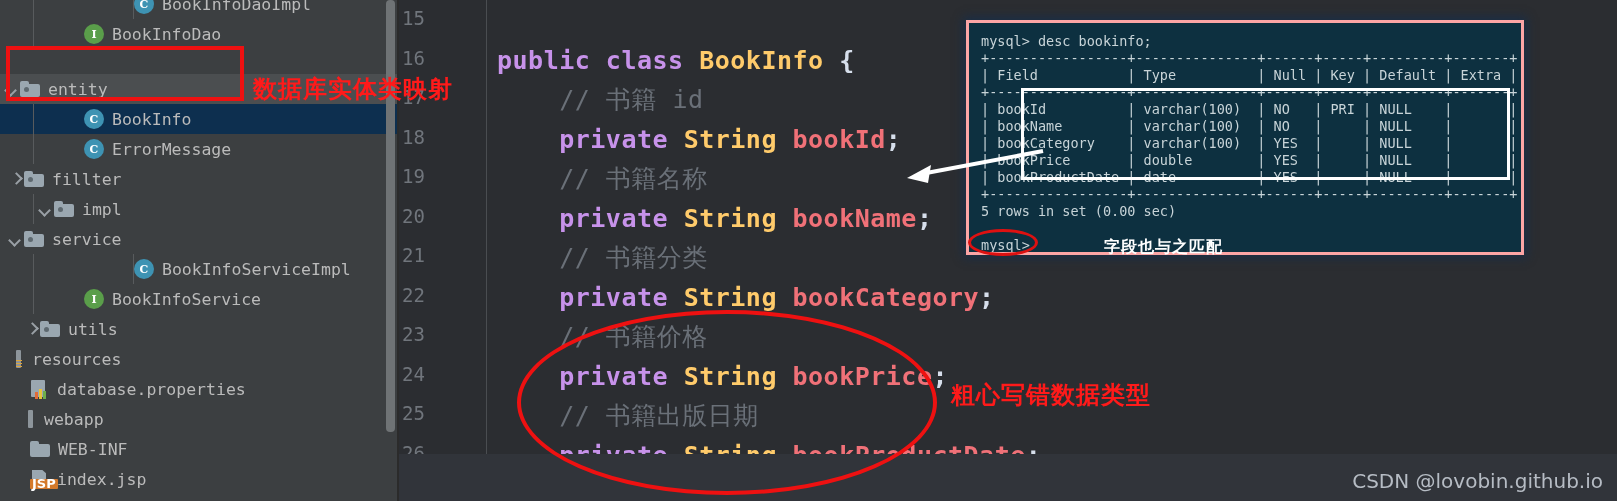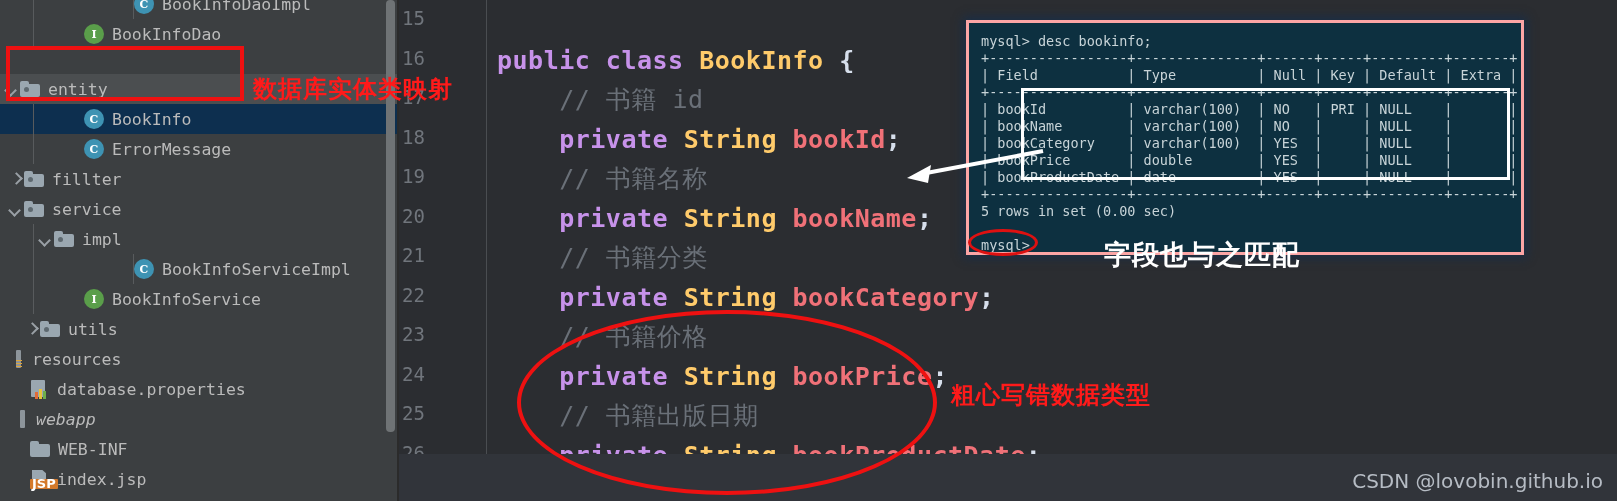--- a/index.html
+++ b/index.html
@@ -233,21 +233,21 @@
     font-family: "DejaVu Sans", sans-serif;
     font-size: 24px;
     font-weight: bold;
     white-space: nowrap;
     letter-spacing: 1px;
   }
   .ann-cn-white {
     position: absolute;
     color: #ffffff;
     font-family: "DejaVu Sans", sans-serif;
-    font-size: 27px;
+    font-size: 16px;
     font-weight: bold;
     white-space: nowrap;
     letter-spacing: 1px;
   }
   #red-rect {
     position: absolute;
     left: 6px; top: 46px;
     width: 238px; height: 55px;
     border: 4px solid #ee1111;
     pointer-events: none;
@@ -347,42 +347,42 @@
           <span class="twisty closed"></span>
           <span class="ico">
             <span class="folder-ico">
               <span class="tab"></span>
               <span class="body"></span>
               <span class="dot"></span>
             </span>
           </span>
           <span>fillter</span>
         </div>
-        <div class="tree-row" style="padding-left: 8px;">
+        <div class="tree-row" style="padding-left: 38px;">
+          <span class="guide" style="left: 33px;"></span>
           <span class="twisty open"></span>
           <span class="ico">
             <span class="folder-ico">
               <span class="tab"></span>
               <span class="body"></span>
               <span class="dot"></span>
             </span>
           </span>
-          <span>service</span>
-        </div>
-        <div class="tree-row" style="padding-left: 38px;">
-          <span class="guide" style="left: 33px;"></span>
+          <span>impl</span>
+        </div>
+        <div class="tree-row" style="padding-left: 8px;">
           <span class="twisty open"></span>
           <span class="ico">
             <span class="folder-ico">
               <span class="tab"></span>
               <span class="body"></span>
               <span class="dot"></span>
             </span>
           </span>
-          <span>impl</span>
+          <span>service</span>
         </div>
         <div class="tree-row" style="padding-left: 118px;">
           <span class="guide" style="left: 33px;"></span>
           <span class="guide" style="left: 133px;"></span>
           <span class="twisty"></span>
           <span class="ico">
             <span class="circ cls">C</span>
           </span>
           <span>BookInfoServiceImpl</span>
         </div>
@@ -424,21 +424,21 @@
           <span class="ico">
             <span class="prop-ico">
               <span class="sheet"></span>
               <span class="bar b1"></span>
               <span class="bar b2"></span>
               <span class="bar b3"></span>
             </span>
           </span>
           <span>database.properties</span>
         </div>
-        <div class="tree-row" style="padding-left: 4px; font-style: italic;">
+        <div class="tree-row" style="padding-left: 12px;">
           <span class="twisty"></span>
           <span class="ico">
             <span class="mod-ico plain">
               <span class="slab"></span>
             </span>
           </span>
           <span>webapp</span>
         </div>
         <div class="tree-row" style="padding-left: 14px;">
           <span class="twisty"></span>

